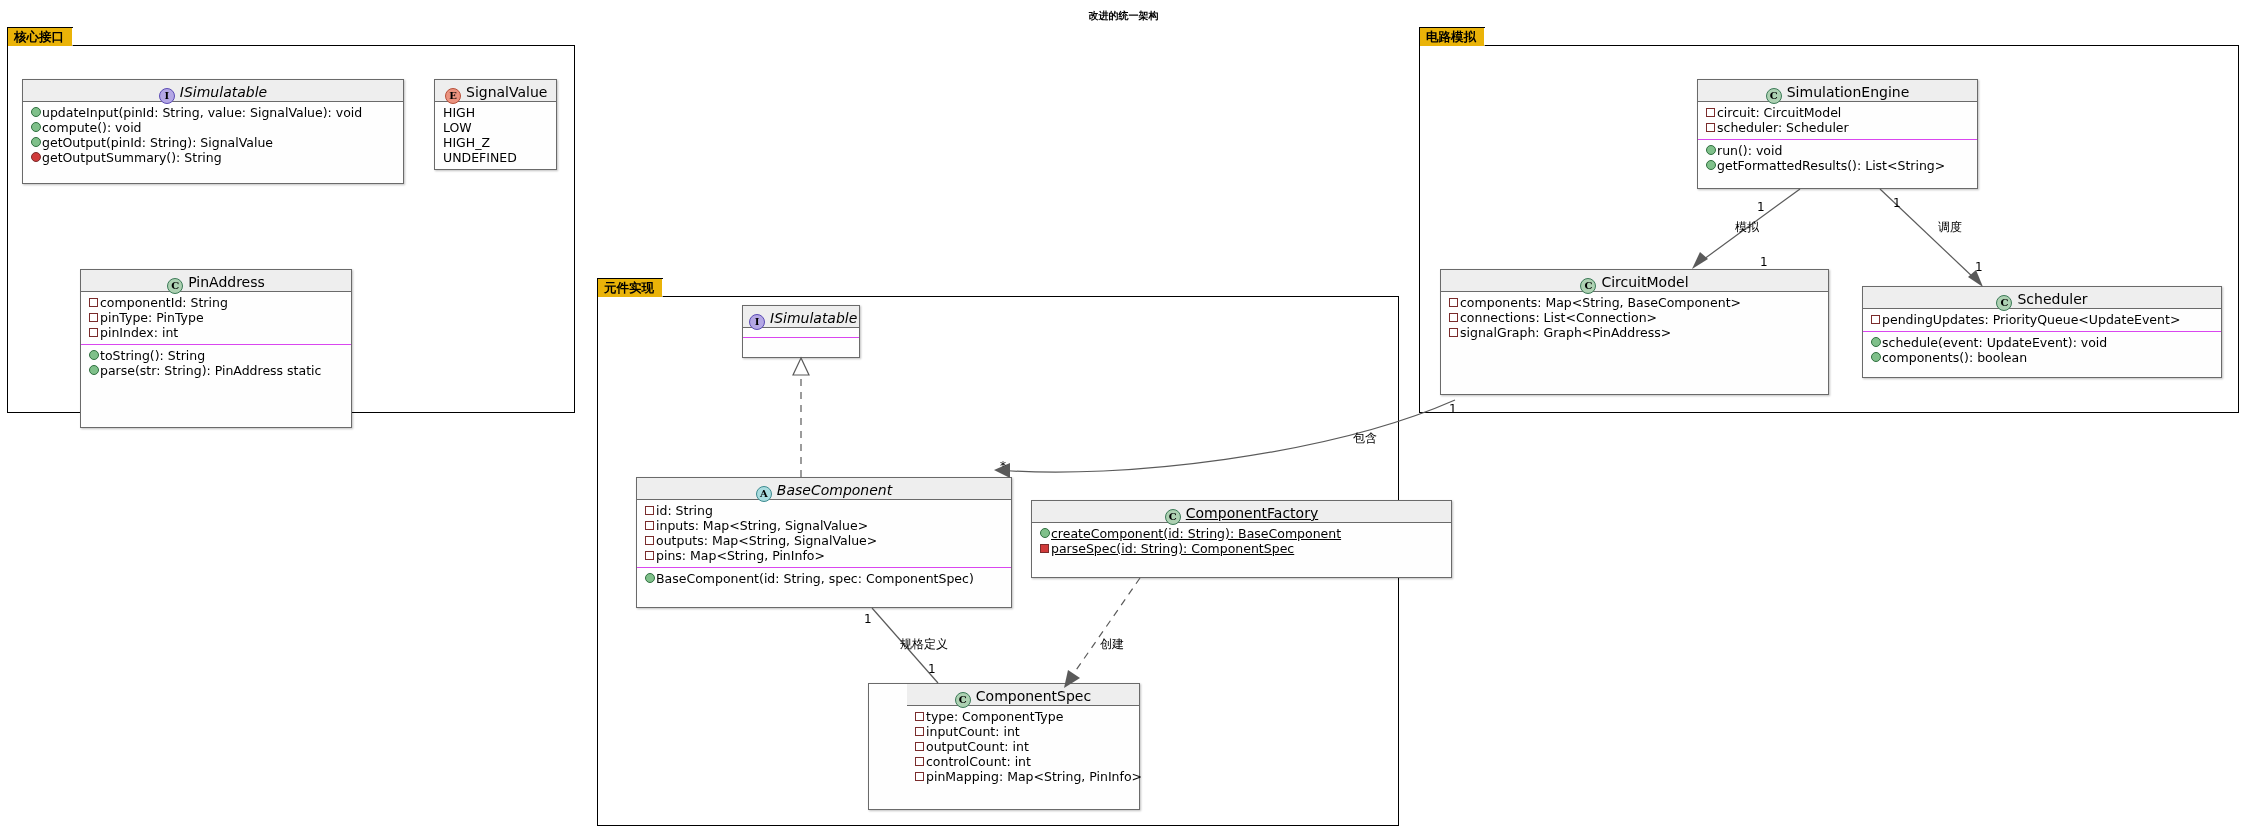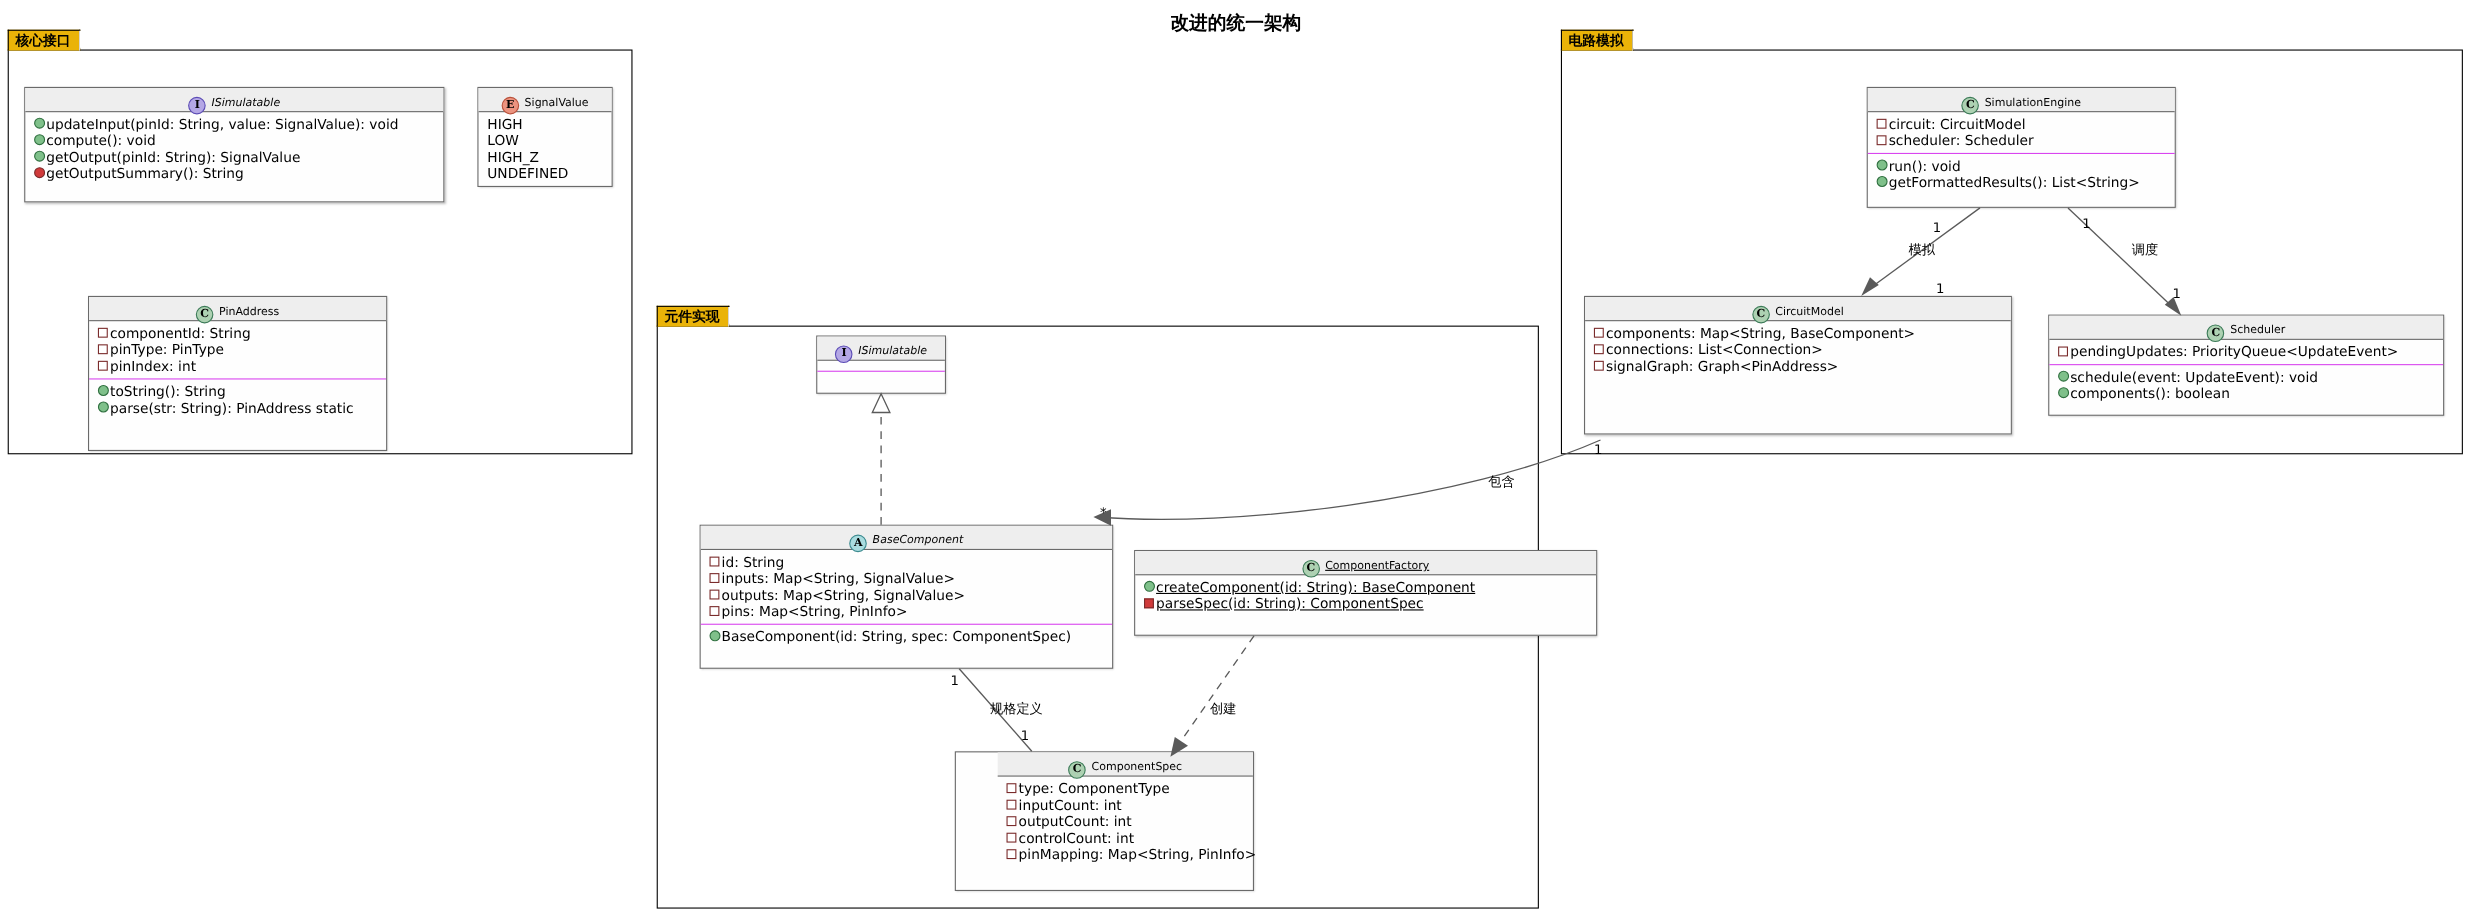--- a/index.html
+++ b/index.html
@@ -4,21 +4,21 @@
 <style>
   html,body{margin:0;padding:0;}
   body{
     width:2247px;height:834px;background:#ffffff;
     font-family:"DejaVu Sans","Liberation Sans",sans-serif;
     font-size:12.5px;color:#000;position:relative;overflow:hidden;
   }
   #canvas{position:absolute;left:0;top:0;width:2247px;height:834px;}
   .title{
     position:absolute;left:0;top:9px;width:2247px;text-align:center;
-    font-size:17px;font-weight:bold;color:#000;
+    font-size:10px;font-weight:bold;color:#000;
   }
   
   .pkg{position:absolute;border:1px solid #000;background:#fff;box-sizing:border-box;}
   .pkg-tab{
     position:absolute;background:#eab308;border:1px solid #000;border-bottom:none;
     box-sizing:border-box;font-size:12.5px;padding:2px 8px 1px 6px;
     line-height:14px;white-space:nowrap;font-weight:bold;
   }
   .pkg-tab:after{
     content:"";position:absolute;right:-8px;top:0;width:0;height:0;
@@ -27,21 +27,21 @@
   
   .cls{
     position:absolute;border:1px solid #6a6a6a;background:#fefefe;
     box-sizing:border-box;box-shadow:1px 1px 2px rgba(0,0,0,0.25);
   }
   .cls-header{
     background:#eeeeee;border-bottom:1px solid #6a6a6a;
     padding:4px 10px 4px 10px;text-align:center;position:relative;
     white-space:nowrap;height:22px;box-sizing:border-box;
   }
-  .cls-name{font-size:10px;}
+  .cls-name{font-size:14px;}
   .cls-name.italic{font-style:italic;}
   .circ{
     display:inline-block;width:14px;height:14px;border-radius:50%;
     line-height:13px;text-align:center;font-size:10px;font-weight:bold;
     vertical-align:-2px;margin-right:5px;border:1px solid #4a4a4a;
     font-family:"DejaVu Serif","Liberation Serif",serif;
   }
   .circ.c{background:#add1b2;border-color:#3b7a57;color:#000;}
   .circ.i{background:#b4a7e5;border-color:#5b4bb5;color:#000;}
   .circ.a{background:#a9dcdf;border-color:#3d8b90;color:#000;}
@@ -91,21 +91,21 @@
       <span class="circ e">E</span><span class="cls-name">SignalValue</span>
     </div>
     <div class="cls-sec">
       <div class="row"><span>HIGH</span></div>
       <div class="row"><span>LOW</span></div>
       <div class="row"><span>HIGH_Z</span></div>
       <div class="row"><span>UNDEFINED</span></div>
     </div>
   </div>
 
-  <div class="cls" style="left:80px;top:269px;width:272px;height:141px;">
+  <div class="cls" style="left:80px;top:269px;width:272px;height:159px;">
     <div class="cls-header">
       <span class="circ c">C</span><span class="cls-name">PinAddress</span>
     </div>
     <div class="cls-sec">
       <div class="row"><span class="mk"><span class="sq"></span></span><span>componentId: String</span></div>
       <div class="row"><span class="mk"><span class="sq"></span></span><span>pinType: PinType</span></div>
       <div class="row"><span class="mk"><span class="sq"></span></span><span>pinIndex: int</span></div>
     </div>
     <div class="cls-sec">
       <div class="row"><span class="mk"><span class="dot"></span></span><span>toString(): String</span></div>

